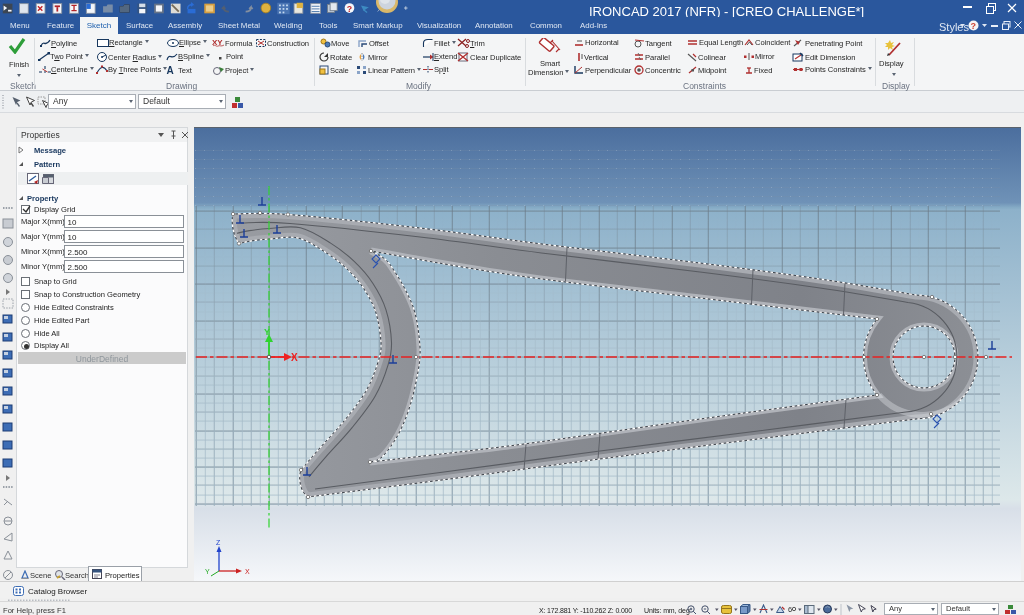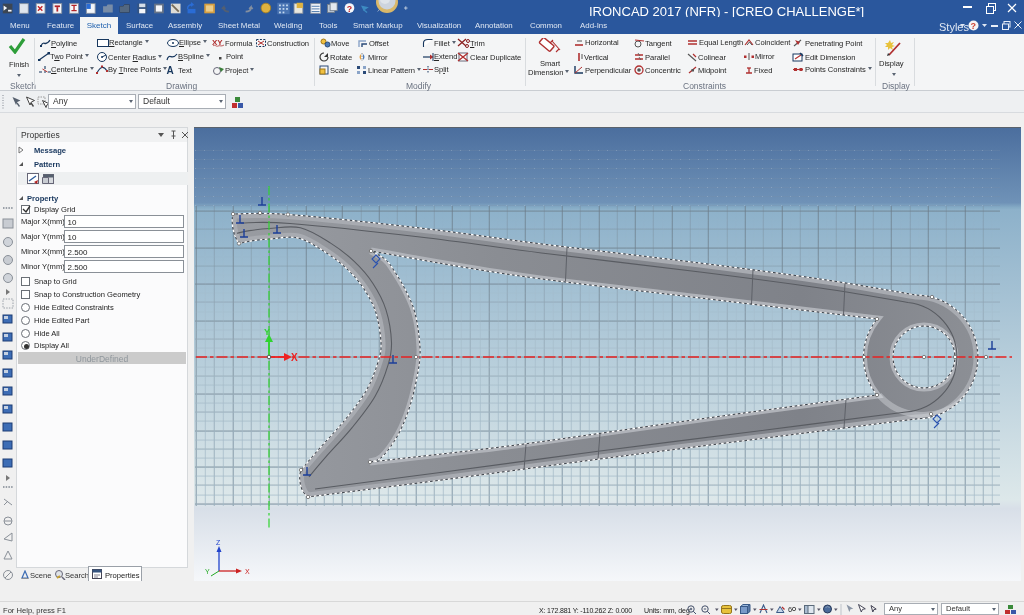--- a/index.html
+++ b/index.html
@@ -650,20 +650,35 @@
       </svg>
     <span class="abs" style="left:49px;top:3px;color:#333">Search</span>
     <div class="abs" style="left:72px;top:-2px;width:54px;height:15px;background:#fff;border:1px solid #9aa0a8;border-bottom:none"></div>
     <svg class="abs" style="left:76px;top:1px" width="11" height="11">
         <rect x="0.5" y="0.5" width="9" height="9" fill="#fff" stroke="#445"></rect>
         <rect x="0.5" y="0.5" width="9" height="3" fill="#34537f"></rect>
         <path d="M2 6h6M2 8h4" stroke="#667" stroke-width="0.8"></path>
       </svg>
     <span class="abs" style="left:89px;top:3px;color:#222">Properties</span>
   </div>
+  <div id="catalog">
+    <svg class="abs" style="left:13px;top:4px" width="12" height="11">
+        <rect x="0.5" y="0.5" width="10" height="9" rx="2" fill="#fff" stroke="#3d6db5"></rect>
+        <g fill="#3d6db5">
+          <rect x="2.5" y="2.5" width="2" height="2"></rect>
+          <rect x="6" y="2.5" width="2" height="2"></rect>
+          <rect x="2.5" y="5.5" width="2" height="2"></rect>
+          <rect x="6" y="5.5" width="2" height="2"></rect>
+        </g>
+      </svg>
+    <span class="abs" style="left:28px;top:5px;font-size:8px">Catalog Browser</span>
+    <svg class="abs" style="left:8px;top:17px" width="62" height="3">
+        <path d="M0 1.5h62" stroke="#b8bcc2" stroke-dasharray="1.5 1.5" stroke-width="2"></path>
+      </svg>
+  </div>
   <div id="statusbar">
     <span class="abs" style="left:3px;top:4px;font-size:7.6px">For Help, press F1</span>
     <span class="abs" style="left:539px;top:4.5px;color:#222;font-size:7px;letter-spacing:-0.18px">X: 172.881 Y: -110.262 Z: 0.000</span>
     <span class="abs" style="left:644px;top:4.5px;color:#222;font-size:7px;letter-spacing:-0.1px">Units: mm, deg</span>
     <svg class="abs" style="left:686px;top:2px" width="200" height="12">
       <g stroke="#44506a" fill="none">
         <circle cx="5" cy="5" r="3.2"></circle>
           <path d="M7.3 7.3l2.7 2.7"></path>
           <path d="M3.8 5h2.4M5 3.8v2.4"></path>
         <circle cx="19" cy="5" r="3.2"></circle>

